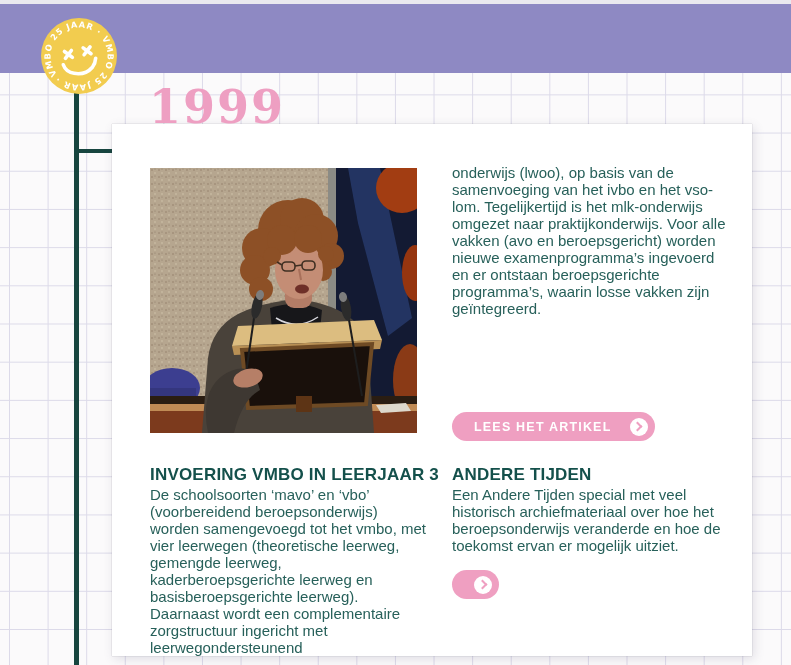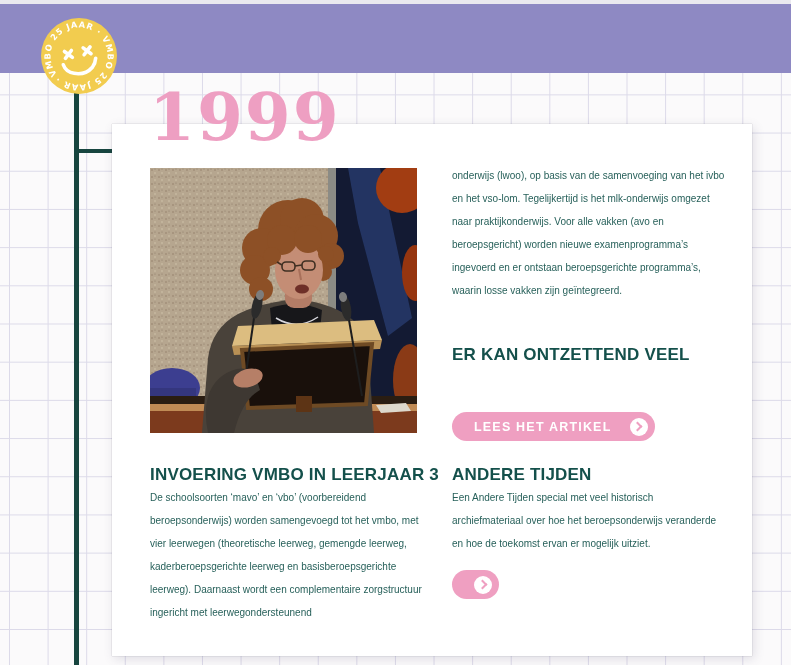--- a/index.html
+++ b/index.html
@@ -17,31 +17,31 @@
     background-position:9px 18px;
   }
   .top-strip{position:absolute;left:0;top:0;width:791px;height:4px;background:#eae9ef;z-index:2;}
   .purple-band{position:absolute;left:0;top:4px;width:791px;height:69px;background:#8e89c3;z-index:2;}
   .timeline-v{position:absolute;left:74px;top:88px;width:5px;height:577px;background:#17453f;z-index:3;}
   .timeline-h{position:absolute;left:74px;top:149px;width:39px;height:4px;background:#17453f;z-index:3;}
   .badge{position:absolute;left:39px;top:16px;width:80px;height:80px;z-index:6;}
   .year{
     position:absolute;left:149px;top:84px;z-index:6;
     font-family:"DejaVu Serif",serif;font-weight:bold;
-    font-size:66px;line-height:1;color:#ee9fc2;letter-spacing:2px;
+    font-size:46px;line-height:1;color:#ee9fc2;letter-spacing:2px;
   }
   .card{
     position:absolute;left:112px;top:124px;width:640px;height:532px;
     background:#ffffff;z-index:4;
     box-shadow:0 0 1px rgba(40,40,60,.35),2px 3px 10px rgba(80,75,110,.16);
   }
   .photo{position:absolute;left:38px;top:44px;width:267px;height:265px;overflow:hidden;}
   .photo svg{display:block;}
   .body-text{
-    position:absolute;font-size:10px;line-height:23px;color:#27605a;margin:0;
+    position:absolute;font-size:15px;line-height:17px;color:#27605a;margin:0;
   }
   .sec-heading{
     position:absolute;font-size:17px;line-height:20px;font-weight:bold;
     color:#14504b;letter-spacing:.2px;margin:0;
   }
   .p-intro{left:340px;top:40px;width:274px;}
   .h-article{left:340px;top:221px;}
   .p-article{left:340px;top:242px;width:274px;}
   .btn-article{left:340px;top:288px;}
   .h-left{left:38px;top:341px;}
@@ -170,21 +170,20 @@
       <ellipse cx="196" cy="140" rx="5" ry="13" fill="#2b2b2b" transform="rotate(-10 196 140)"></ellipse>
       <ellipse cx="193" cy="129" rx="4" ry="5" fill="#7d7d7d" transform="rotate(-10 193 129)"></ellipse>
 
       <path d="M58,265 Q50,225 72,208 Q88,196 104,203 L110,222 Q92,232 84,265 Z" fill="#3e3832"></path>
       <ellipse cx="98" cy="210" rx="15" ry="9" fill="#b67f67" transform="rotate(-15 98 210)"></ellipse>
     </svg>
   </div>
 
   <p class="body-text p-intro">onderwijs (lwoo), op basis van de samenvoeging van het ivbo en het vso-lom. Tegelijkertijd is het mlk-onderwijs omgezet naar praktijkonderwijs. Voor alle vakken (avo en beroepsgericht) worden nieuwe examenprogramma’s ingevoerd en er ontstaan beroepsgerichte programma’s, waarin losse vakken zijn geïntegreerd.</p>
 
-  <h3 class="sec-heading h-article">ER KAN ONTZETTEND VEEL</h3>
   <button class="pill-btn btn-article">
     <span class="lbl">LEES HET ARTIKEL</span>
     <span class="circ">
         <span class="chev"></span>
       </span>
   </button>
 
   <h3 class="sec-heading h-left">INVOERING VMBO IN LEERJAAR 3</h3>
   <p class="body-text p-left">De schoolsoorten ‘mavo’ en ‘vbo’ (voorbereidend beroepsonderwijs) worden samengevoegd tot het vmbo, met vier leerwegen (theoretische leerweg, gemengde leerweg, kaderberoepsgerichte leerweg en basisberoepsgerichte leerweg). Daarnaast wordt een complementaire zorgstructuur ingericht met leerwegondersteunend</p>
 

